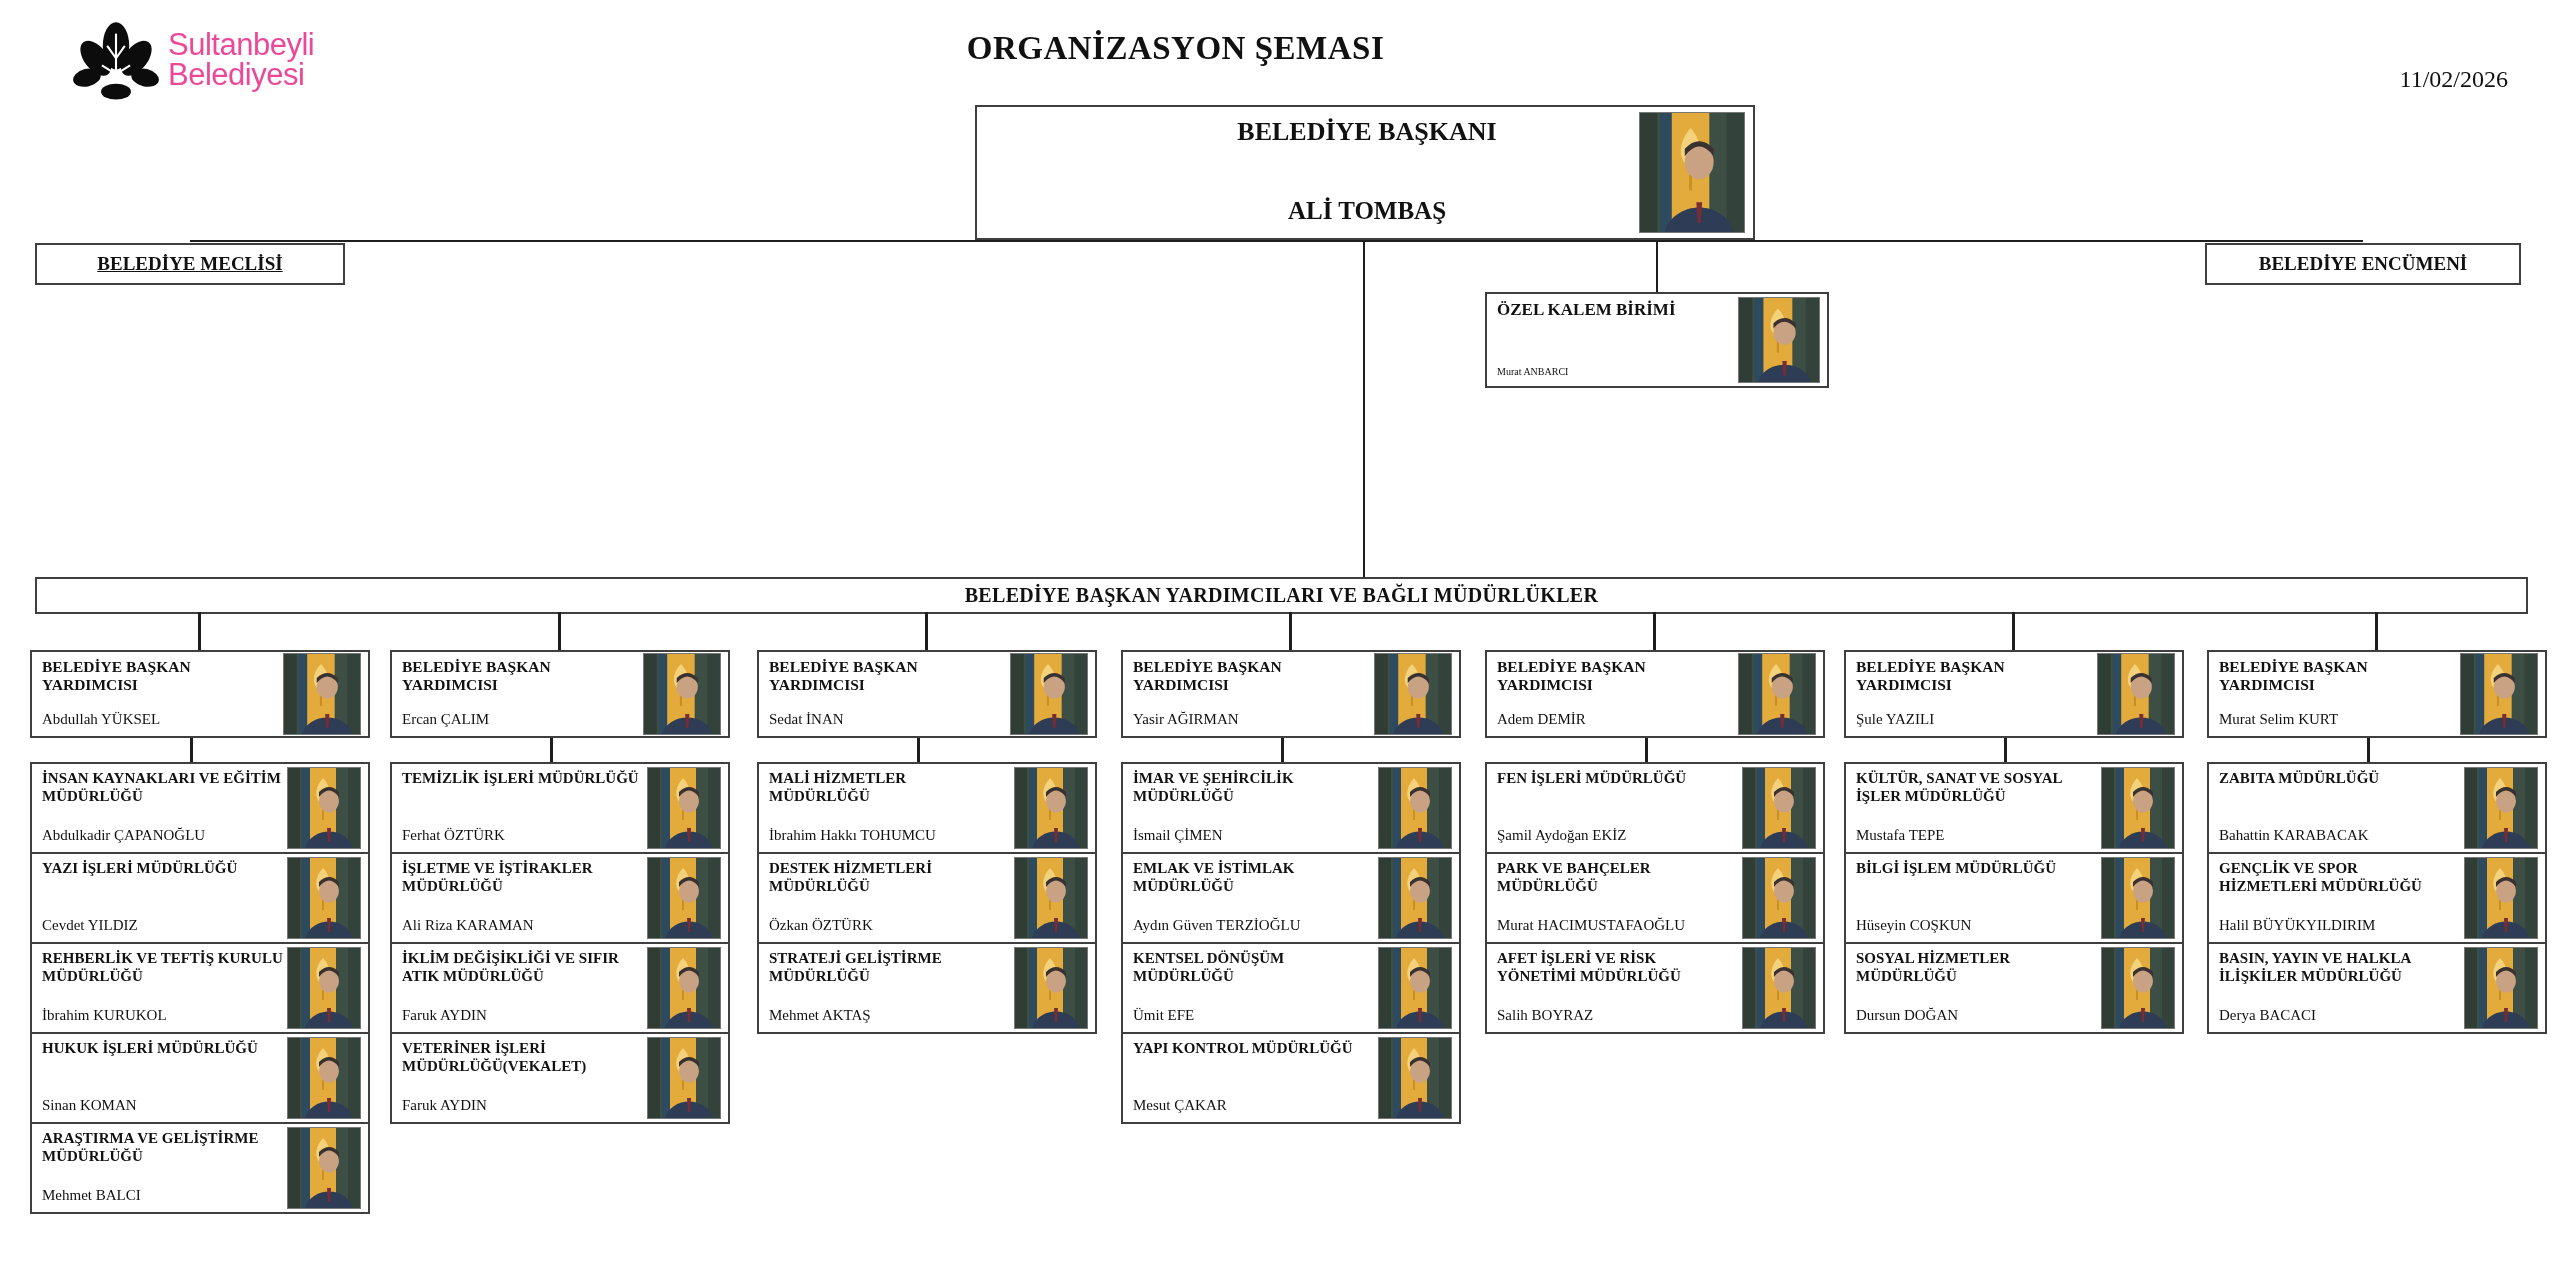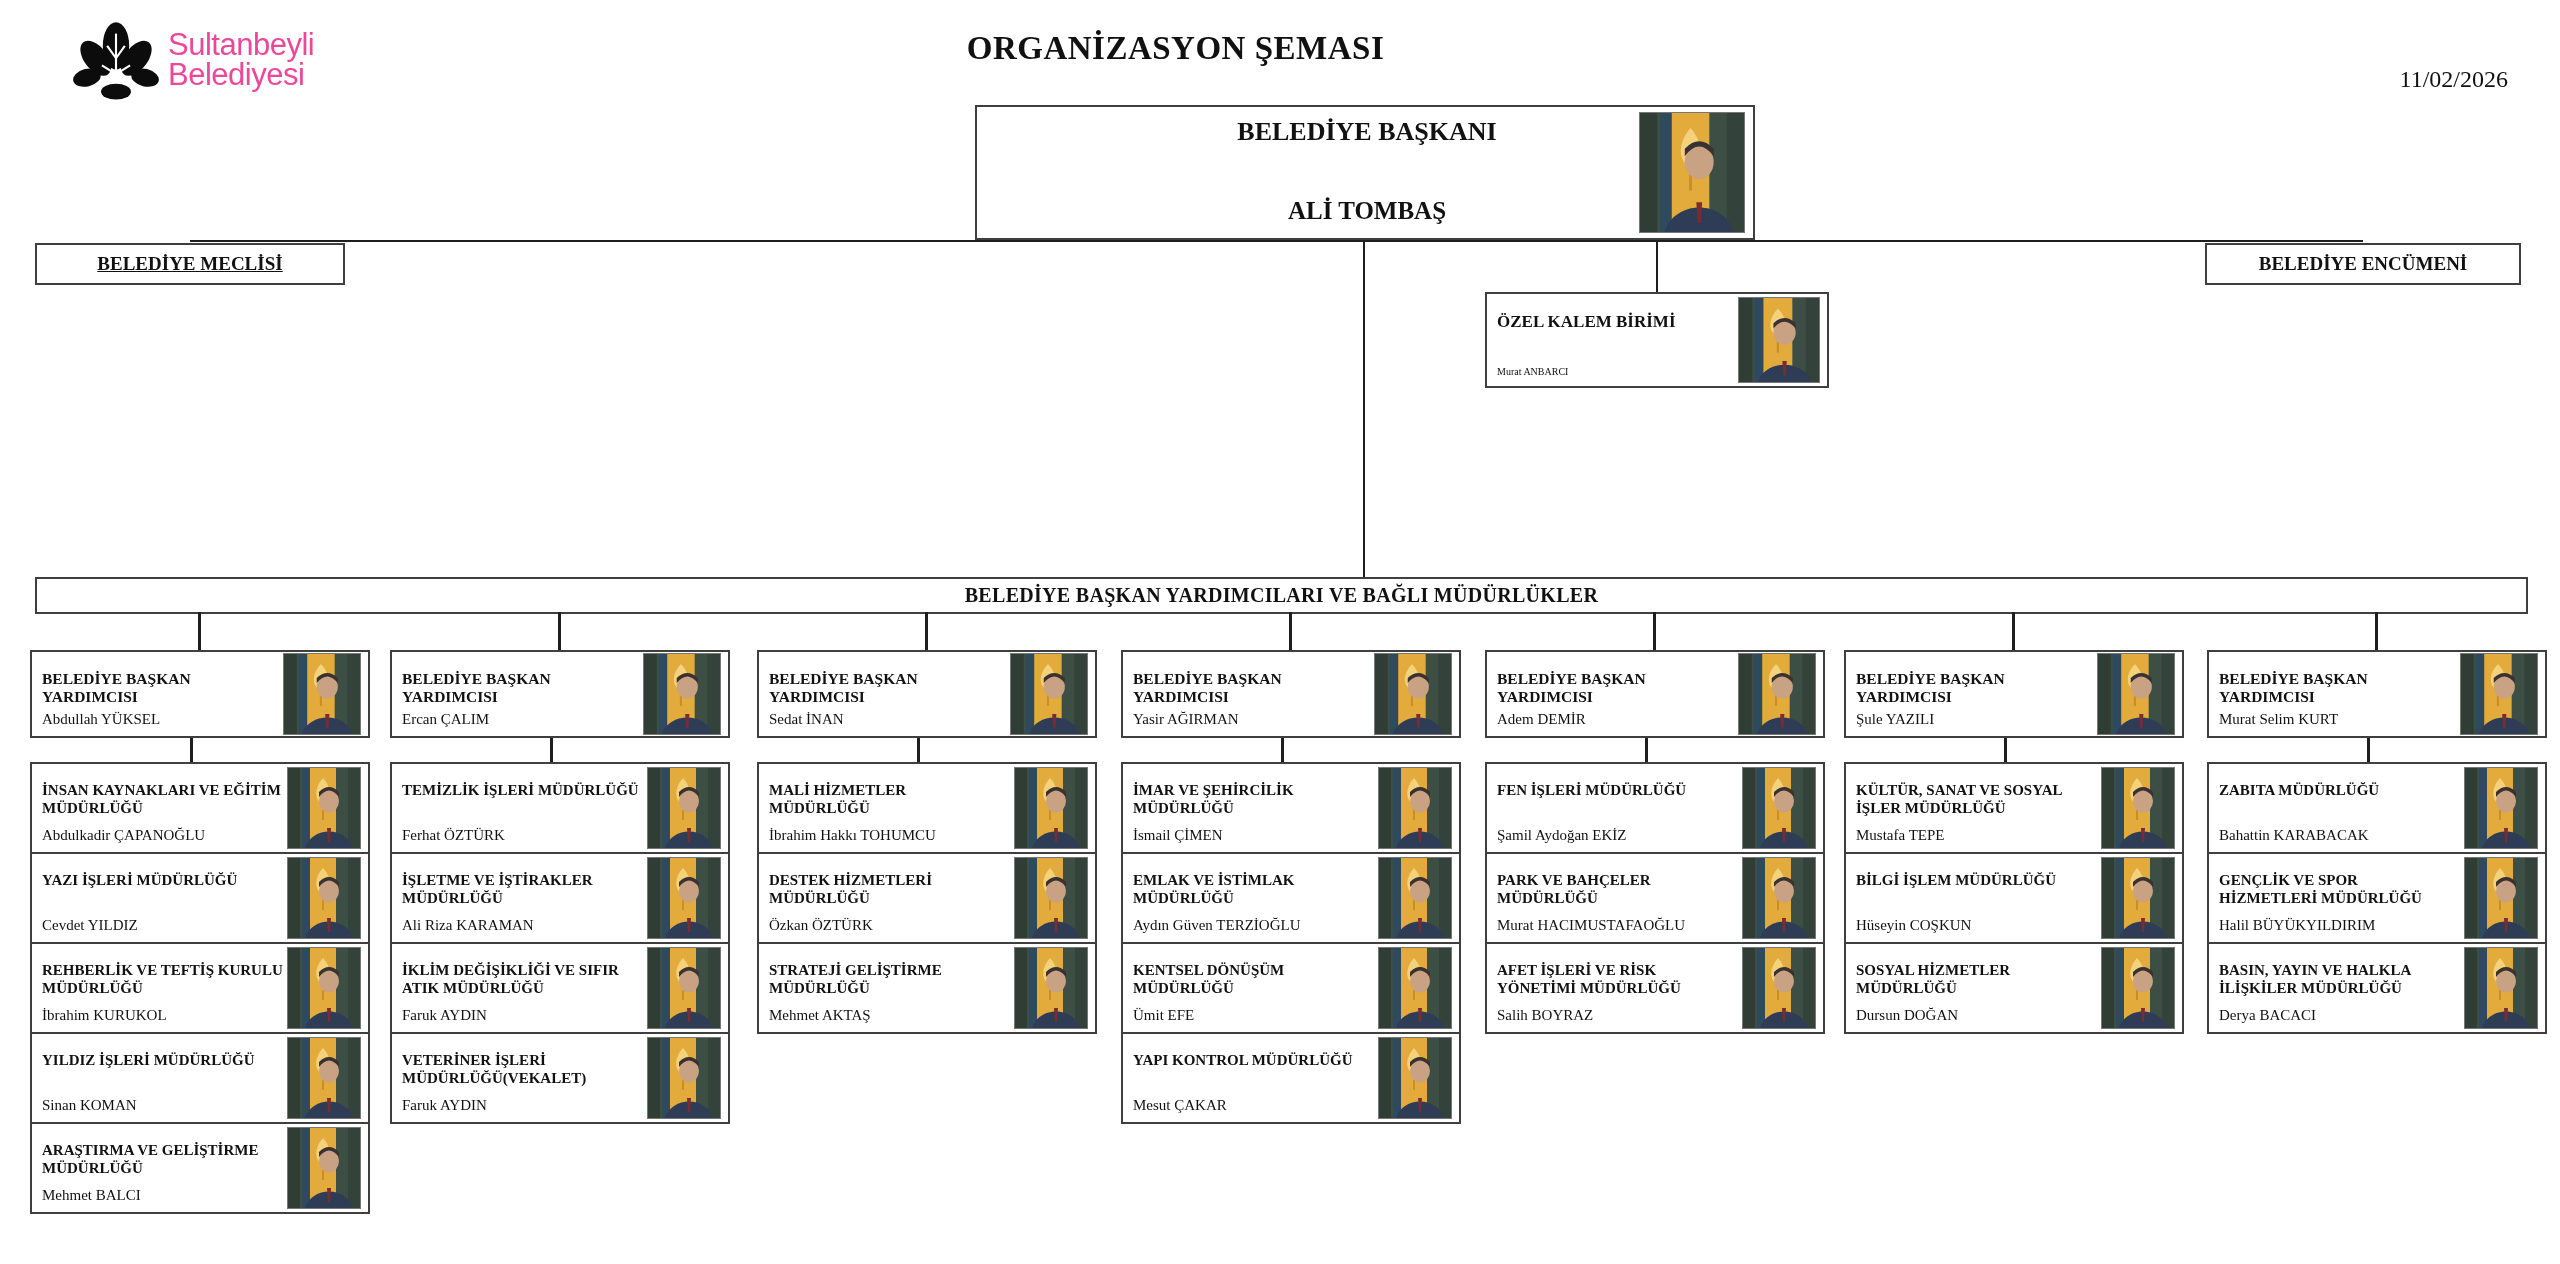--- a/index.html
+++ b/index.html
@@ -12,21 +12,21 @@
   .logo-text{font-family:"Liberation Sans",sans-serif;font-weight:normal;
              font-size:31px;line-height:0.98;letter-spacing:-0.5px;color:#ec4899;}
   .page-title{position:absolute;left:0;top:30px;width:2351px;text-align:center;
               font-size:33px;font-weight:bold;letter-spacing:0.5px;}
   .page-date{position:absolute;right:52px;top:66px;font-size:24px;}
 
   
   .box{background:#fff;border:2px solid #3f3f3f;box-sizing:border-box;
        display:flex;align-items:center;}
   .box-text{flex:1;height:100%;display:flex;flex-direction:column;
-            justify-content:space-between;padding:18px 4px 9px 10px;box-sizing:border-box;}
+            justify-content:space-between;padding:6px 4px 9px 10px;box-sizing:border-box;}
   .box-title{font-weight:bold;font-size:15px;line-height:1.18;}
   .box-name{font-size:15px;line-height:1.1;}
   .photo{flex:none;width:72px;height:80px;margin-right:7px;border:1px solid #777;
          overflow:hidden;background:#3d4f44;}
   .photo svg{display:block;width:100%;height:100%;}
 
   
   #mayor-box{position:absolute;left:975px;top:105px;width:780px;height:135px;}
   #mayor-box .box-text{padding:10px 10px 14px 10px;align-items:center;
                        justify-content:space-between;margin-right:-118px;}
@@ -241,21 +241,21 @@
       <ellipse cx="41" cy="33" rx="10" ry="11.5" fill="#c9a183"></ellipse>
       <path d="M31 29 Q41 16 51 29 L51 24 Q41 14 31 24 Z" fill="#3a3230"></path>
       <path d="M17 80 C24 58 58 58 65 80 Z" fill="#2f3c55"></path>
       <path d="M39 60 L43 60 L42 74 L40 74 Z" fill="#7a2c34"></path>
     </svg>
   </span>
     </div>
 
     <div class="box dept">
       <div class="box-text">
-        <div class="box-title">YILDIZ İŞLERİ MÜDÜRLÜĞÜ</div>
+        <div class="box-title">HUKUK İŞLERİ MÜDÜRLÜĞÜ</div>
         <div class="box-name">Sinan KOMAN</div>
       </div>
       <span class="photo">
     <svg viewBox="0 0 72 80" preserveAspectRatio="none">
       <rect width="72" height="80" fill="#3d4f44"></rect>
       <rect x="0" y="0" width="12" height="80" fill="#2f3d35"></rect>
       <rect x="60" y="0" width="12" height="80" fill="#33423a"></rect>
       <rect x="14" y="0" width="8" height="80" fill="#2e4a5e"></rect>
       <rect x="22" y="0" width="26" height="80" fill="#e3ab3c"></rect>
       <path d="M35 10 C26 20 26 32 35 37 C44 32 44 20 35 10 Z" fill="#f4d27c"></path>

